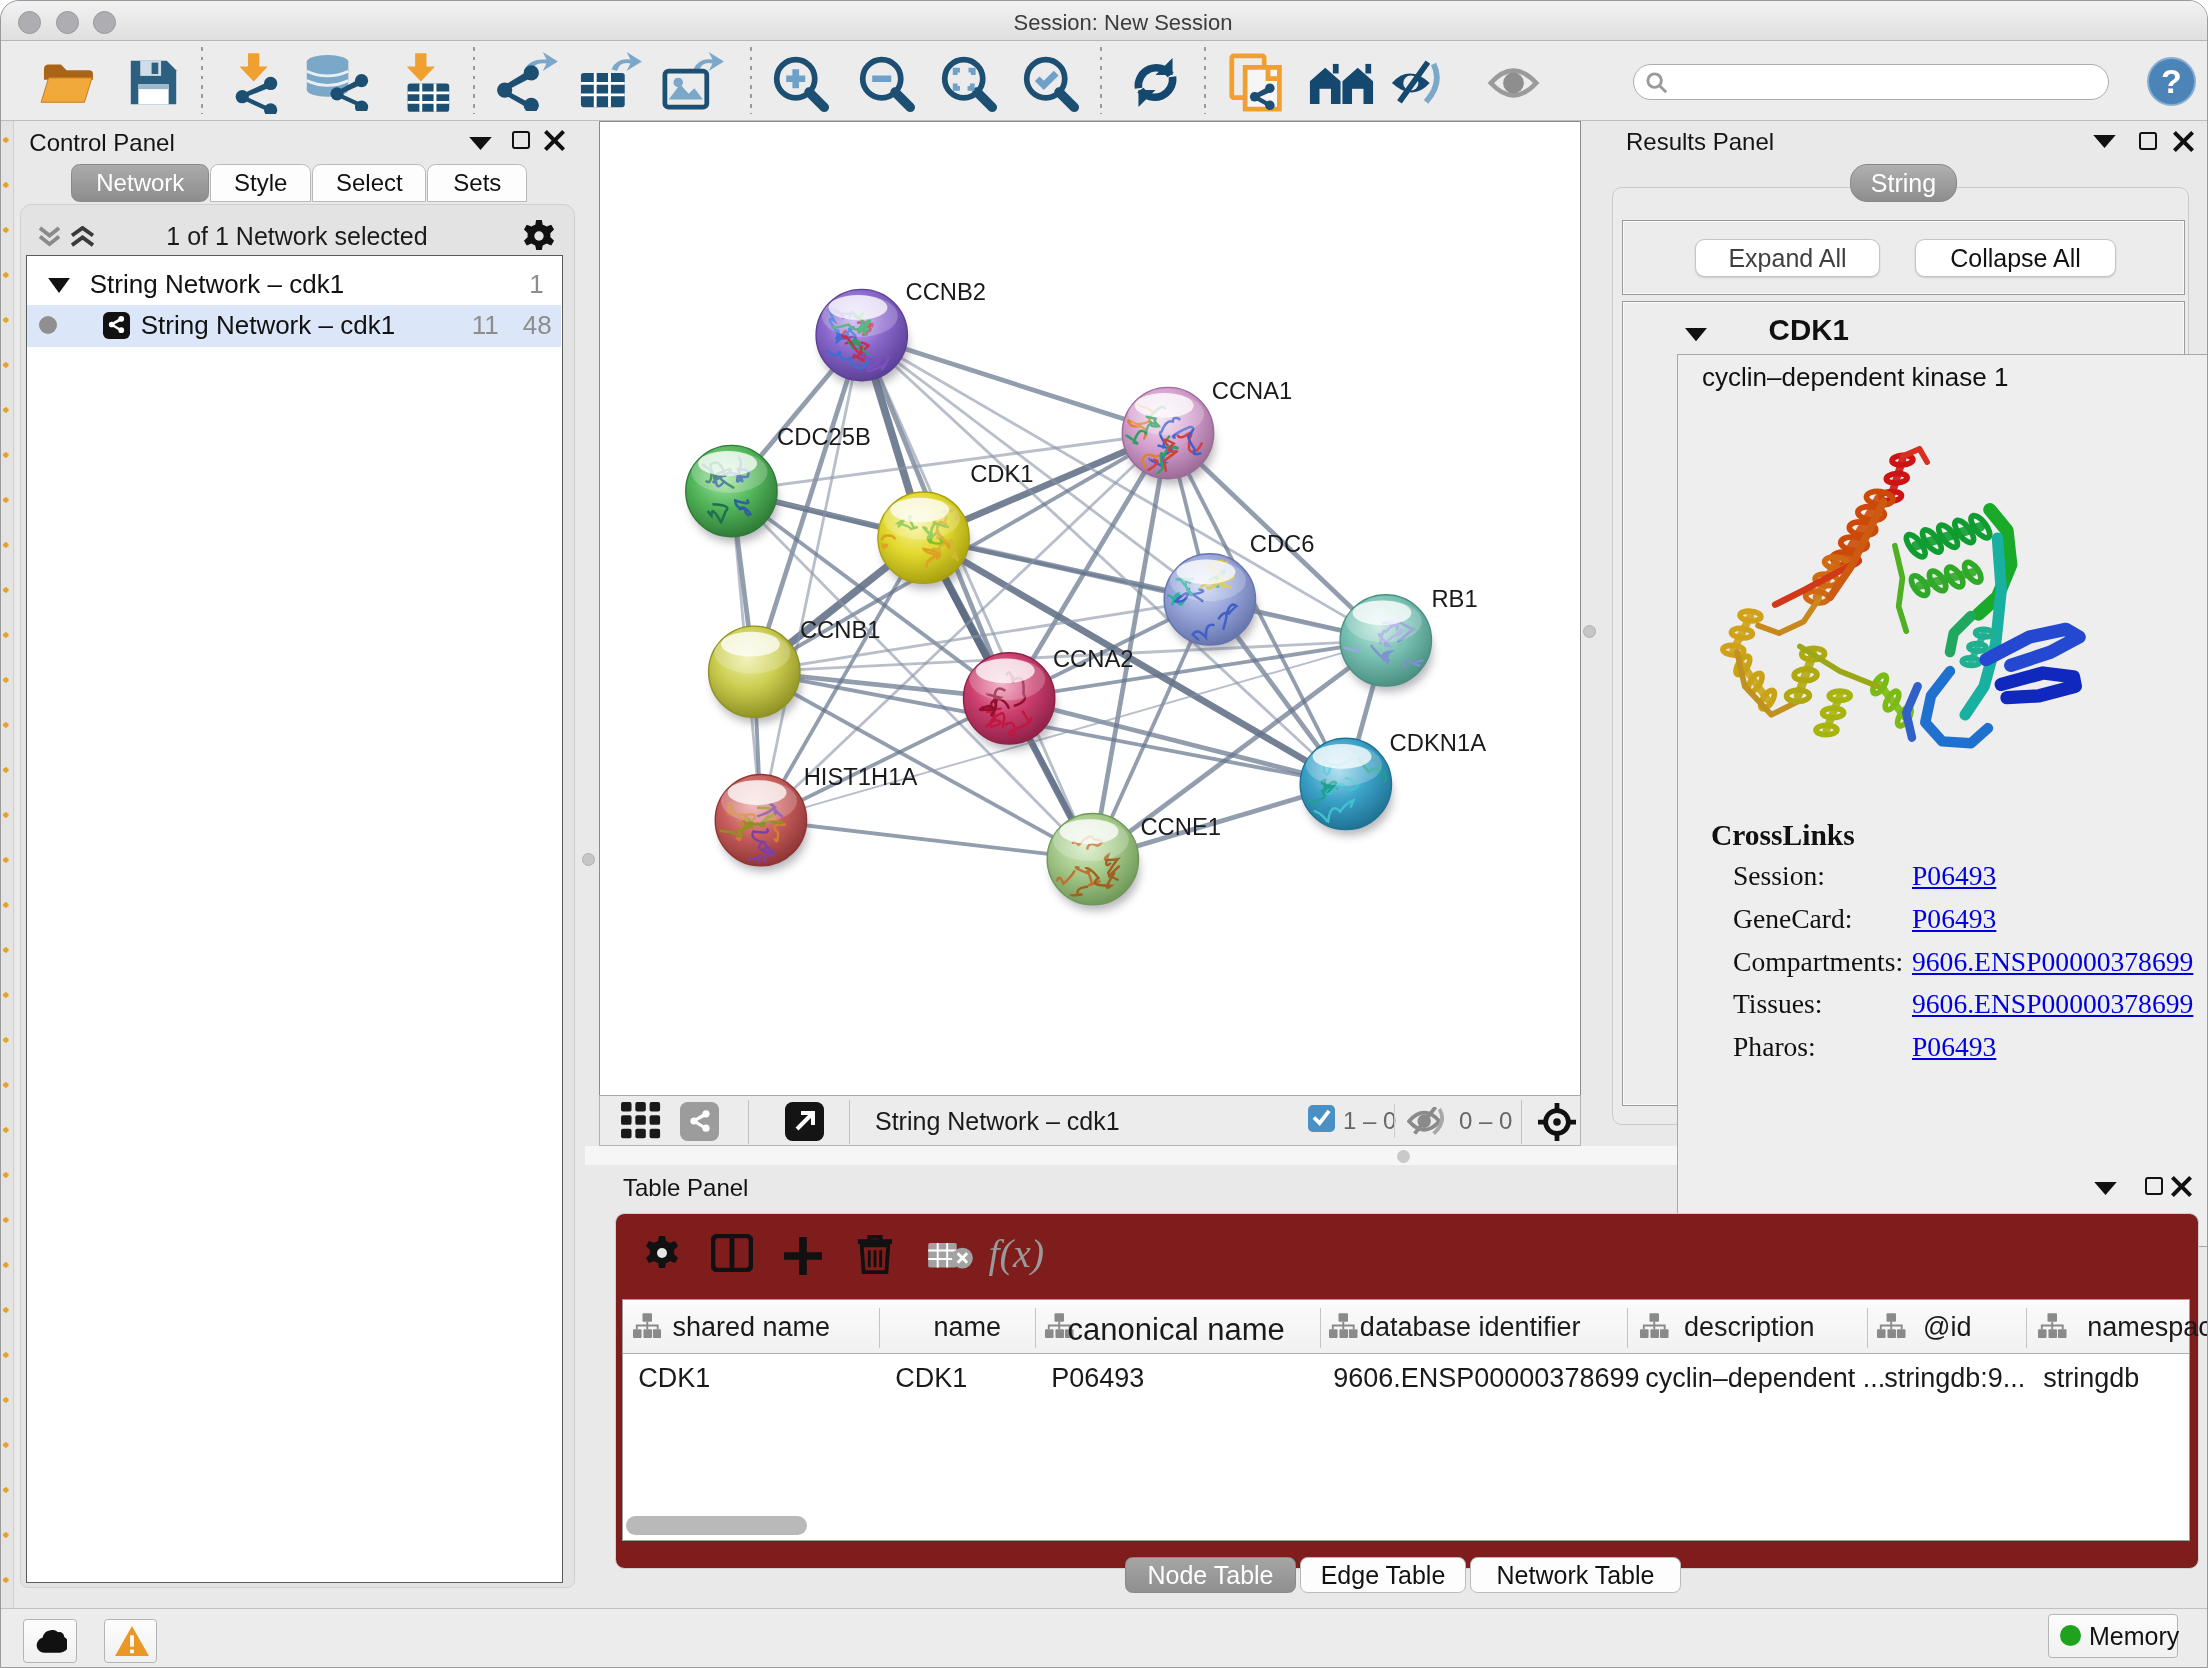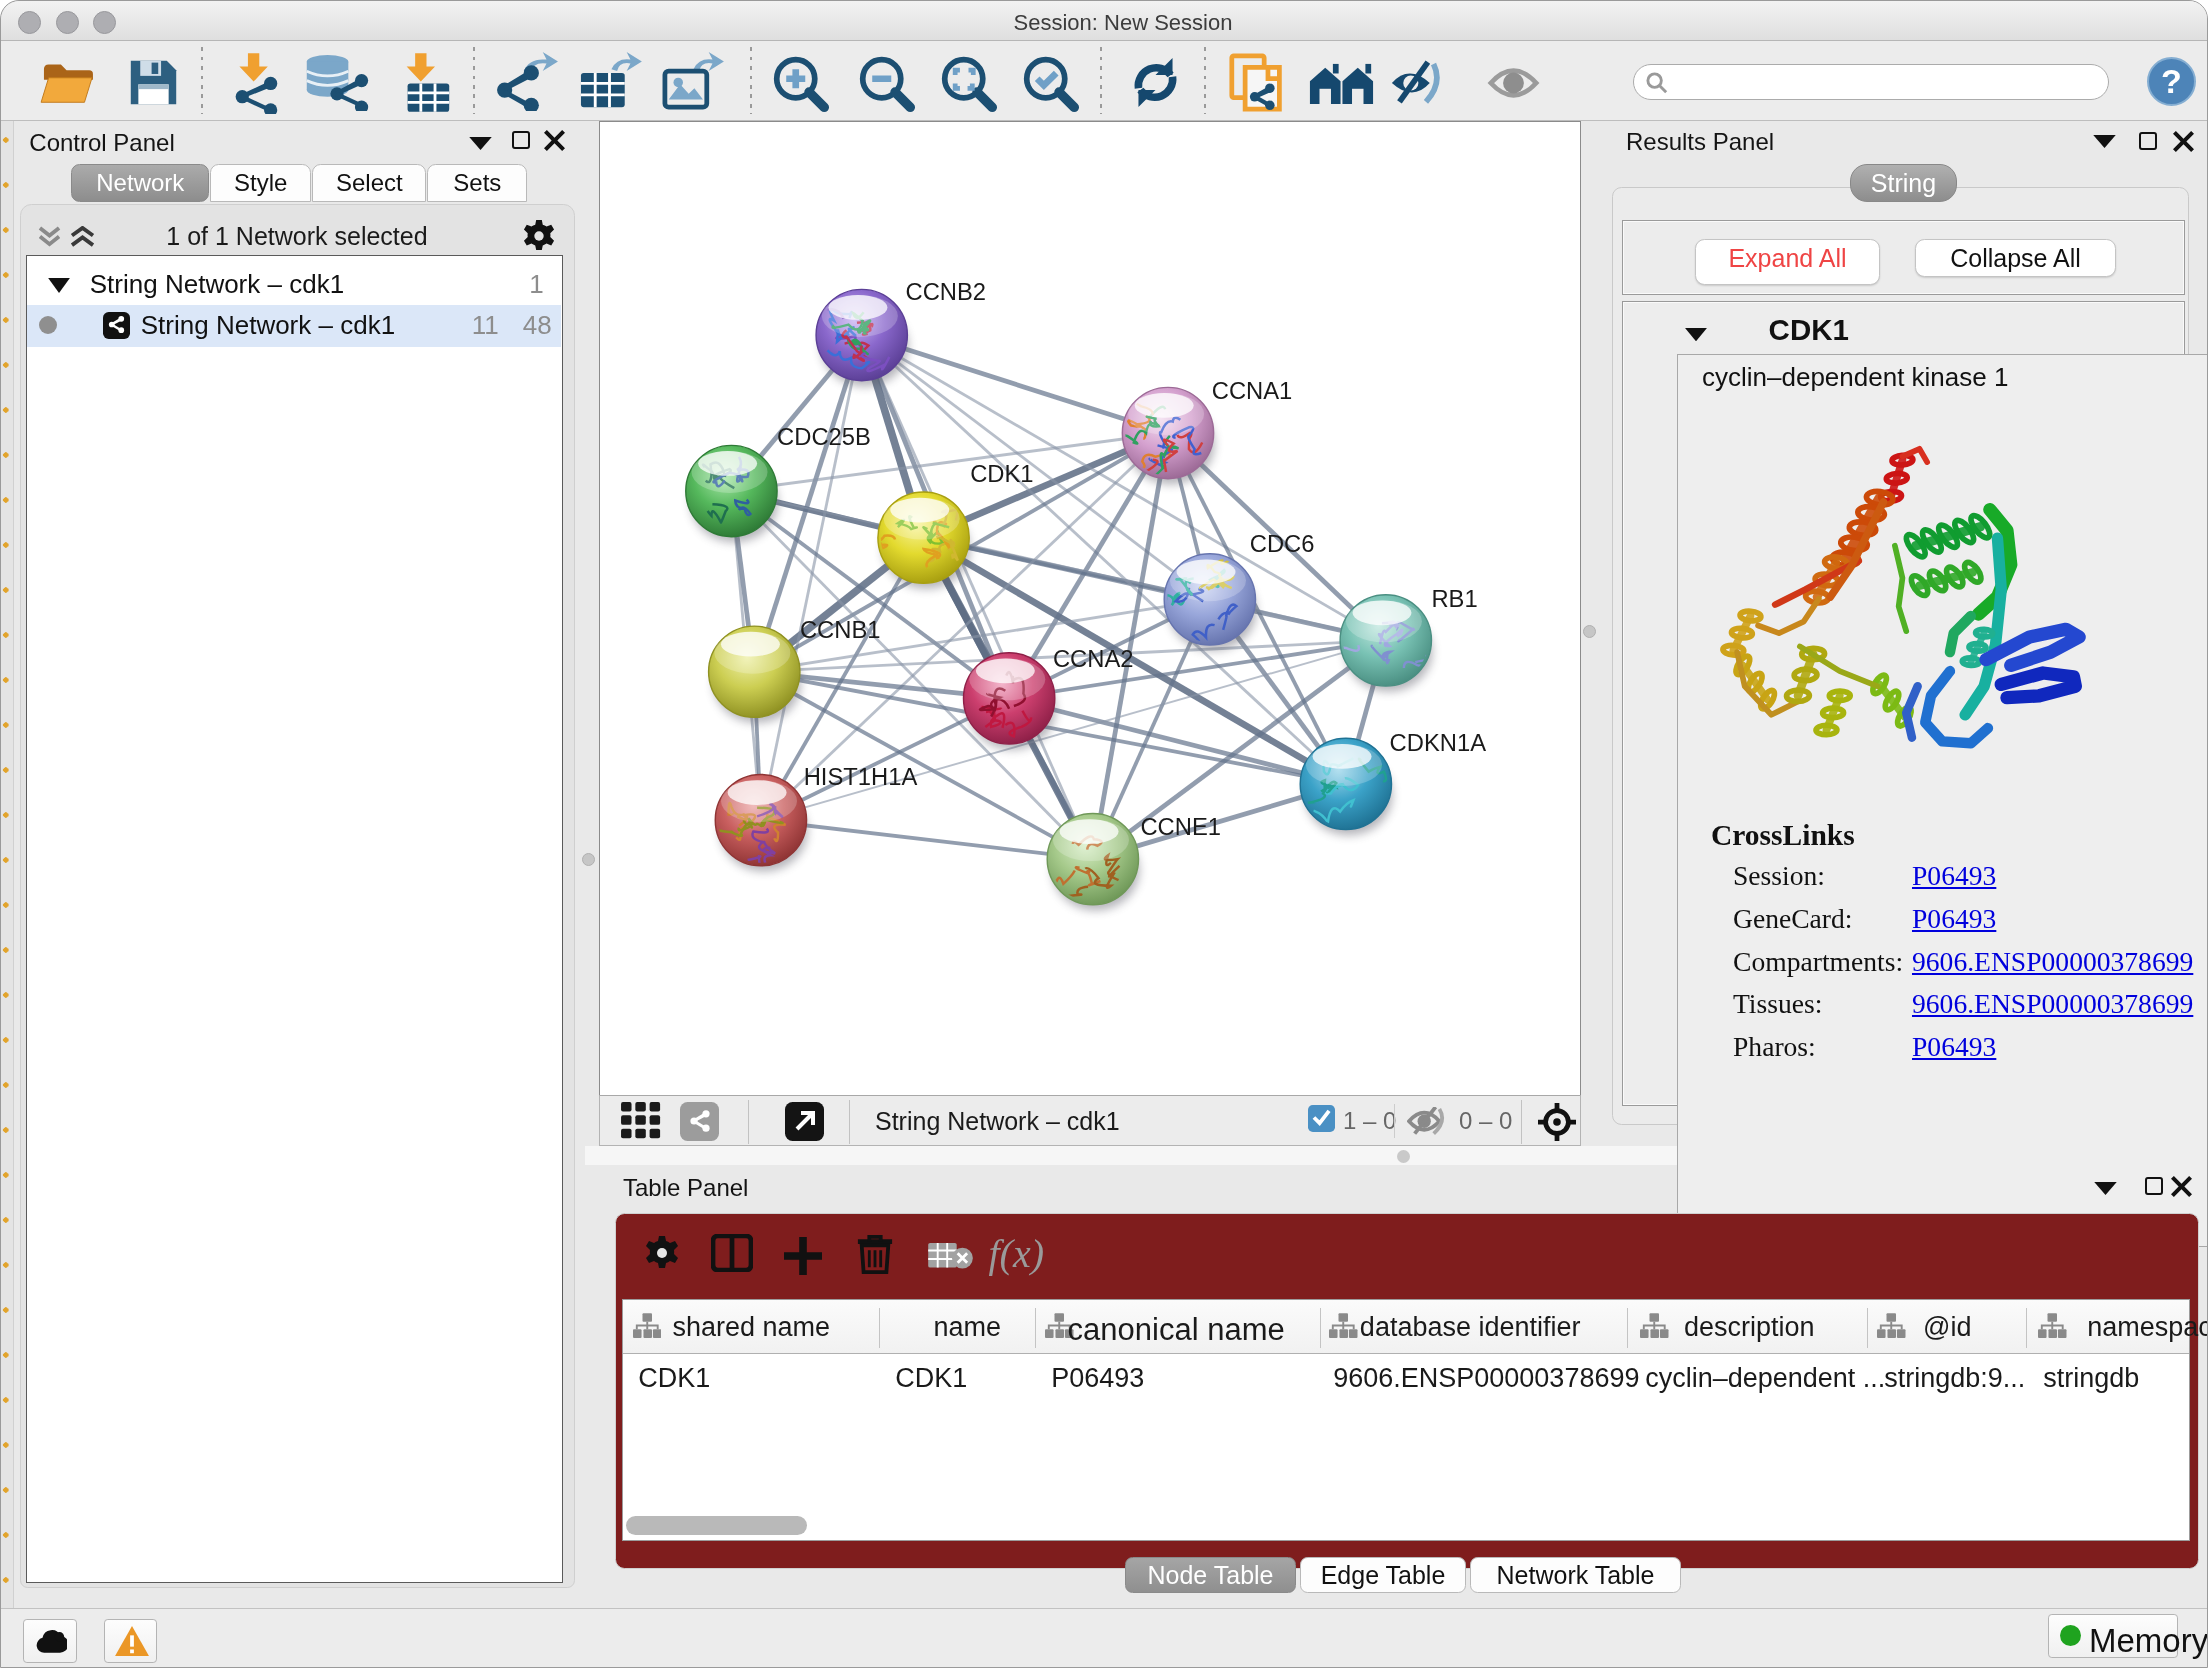--- a/index.html
+++ b/index.html
@@ -644,21 +644,21 @@
       <div class="phdr" style="left:45px;top:6.7px;">Results Panel</div>
 <svg class="pico" style="left:512px;top:12.4px;" width="23" height="15" viewBox="0 0 24 16">
         <path d="M0 2 h24 l-12 14 z" fill="#111"></path>
       </svg>
 <div class="pico" style="left:558px;top:10.5px;width:18px;height:18px;border:2.9px solid #111;border-radius:2.9px;"></div>
 <svg class="pico" style="left:592px;top:9.5px;" width="21" height="21" viewBox="0 0 22 22">
         <path d="M3 0 L11 8 L19 0 L22 3 L14 11 L22 19 L19 22 L11 14 L3 22 L0 19 L8 11 L0 3 z" fill="#111"></path>
       </svg>
 <div id="rbox">
  <div style="position:absolute;left:8.6px;top:32px;width:563px;height:75px;background:#ececec;border:1px solid #9a9a9a;box-shadow:inset 0 0 0 1px #fafafa;"></div>
- <div style="position:absolute;left:82px;top:51px;width:185px;height:46px;background:#fff;border:1px solid #c4c4c4;border-radius:9.5px;box-shadow:0 1px 1.9px rgba(0,0,0,0.15);font-size:25px;text-align:center;line-height:36px;color:#ef4444;">Expand All</div>
+ <div style="position:absolute;left:82px;top:51px;width:185px;height:38px;background:#fff;border:1px solid #c4c4c4;border-radius:9.5px;box-shadow:0 1px 1.9px rgba(0,0,0,0.15);font-size:25px;text-align:center;line-height:36px;color:#404040;">Expand All</div>
  <div style="position:absolute;left:302px;top:51px;width:201px;height:38px;background:#fff;border:1px solid #c4c4c4;border-radius:9.5px;box-shadow:0 1px 1.9px rgba(0,0,0,0.15);font-size:25px;text-align:center;line-height:36px;color:#111;">Collapse All</div>
  <div style="position:absolute;left:8.6px;top:113px;width:563px;height:805px;background:#ededed;border:1px solid #9a9a9a;box-shadow:inset 0 0 0 1px #fafafa;">
   <svg style="position:absolute;left:62px;top:25px;" width="22" height="14.3" viewBox="0 0 23 15">
             <path d="M0 1 h23 l-11.5 14 z" fill="#111"></path>
           </svg>
   <div style="position:absolute;left:146px;top:10.5px;font-size:29.5px;font-weight:bold;color:#111;">CDK1</div>
   <div style="position:absolute;left:12.4px;top:52px;width:545px;height:893px;background:#eeeeee;border:1px solid #a8a8a8;margin-left:42px;">
    <div style="position:absolute;left:24px;top:6.7px;font-size:26px;color:#111;">cyclin–dependent kinase 1</div>
    <svg style="position:absolute;left:38px;top:90px;" width="371" height="323" viewBox="0 0 390 340">
               <path d="M196 16 L184 54" stroke="#cc1414" stroke-width="8" fill="none" stroke-linecap="round" opacity="0.9"></path>
@@ -876,19 +876,19 @@
 </div>
 <div class="sbtn" style="left:103px;width:53px;">
  <svg style="position:absolute;left:8.6px;top:5.7px;" width="36" height="32" viewBox="0 0 38 34">
           <path d="M19 1 L37 33 H1 z" fill="#eb9726"></path>
           <rect x="17" y="11" width="4" height="12" fill="#fff"></rect>
           <rect x="17" y="26" width="4" height="4" fill="#fff"></rect>
         </svg>
 </div>
 <div class="sbtn" style="left:2047px;top:4.8px;width:130px;height:44px;">
  <div style="position:absolute;left:10.5px;top:10.5px;width:21px;height:21px;border-radius:50%;background:#1fa31f;"></div>
- <div style="position:absolute;left:40px;top:7.6px;font-size:33px;color:#111;">Memory</div>
+ <div style="position:absolute;left:40px;top:7.6px;font-size:25px;color:#111;">Memory</div>
 </div>
 </div>
 </div>
 <div style="position:absolute;left:582px;top:853px;width:13.3px;height:13.3px;border-radius:50%;background:#c6c6c6;border:1px solid #b0b0b0;"></div>
 <div style="position:absolute;left:1583px;top:625px;width:13.3px;height:13.3px;border-radius:50%;background:#c6c6c6;border:1px solid #b0b0b0;"></div>
 
 
 </body></html>

